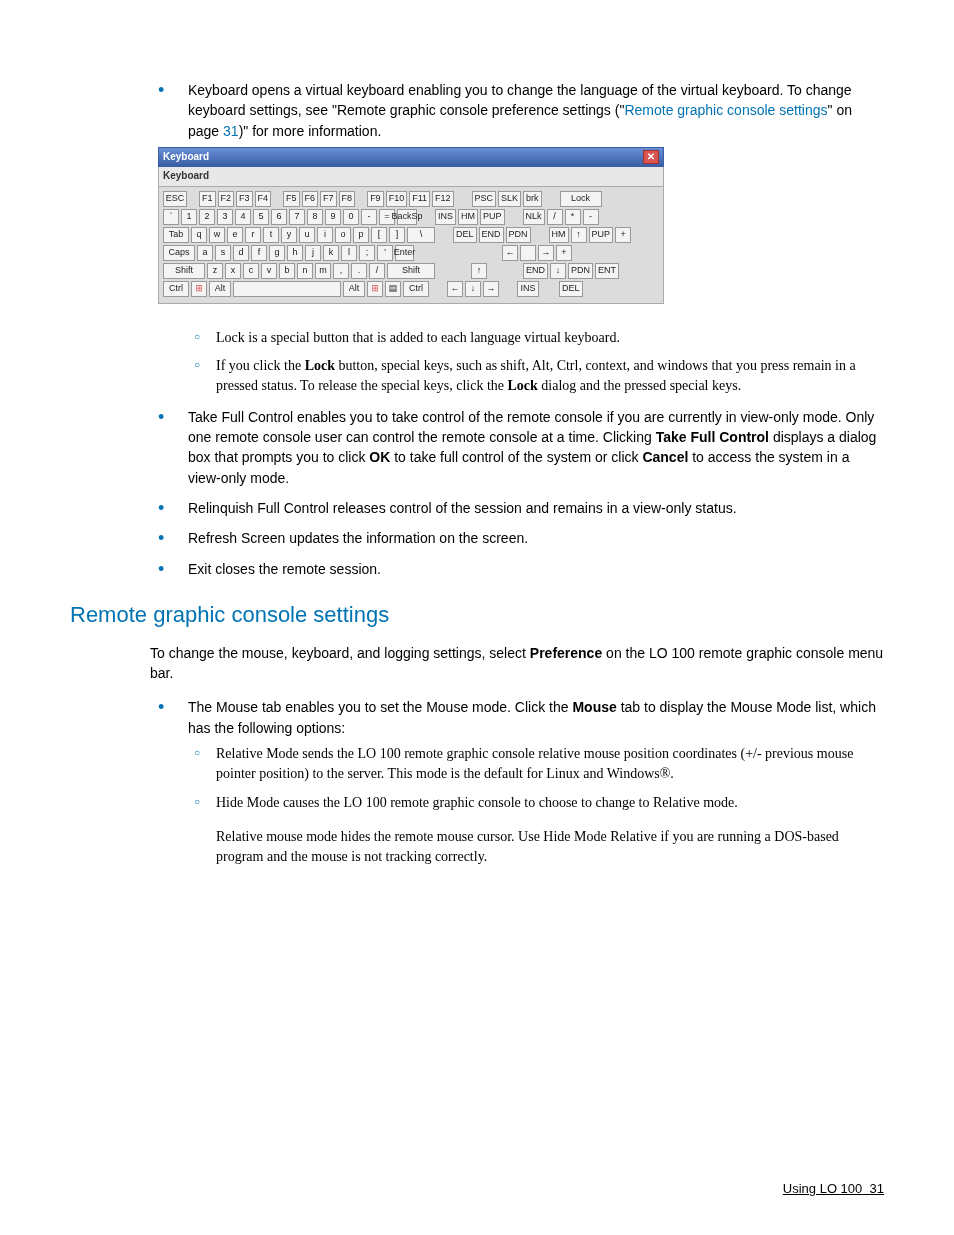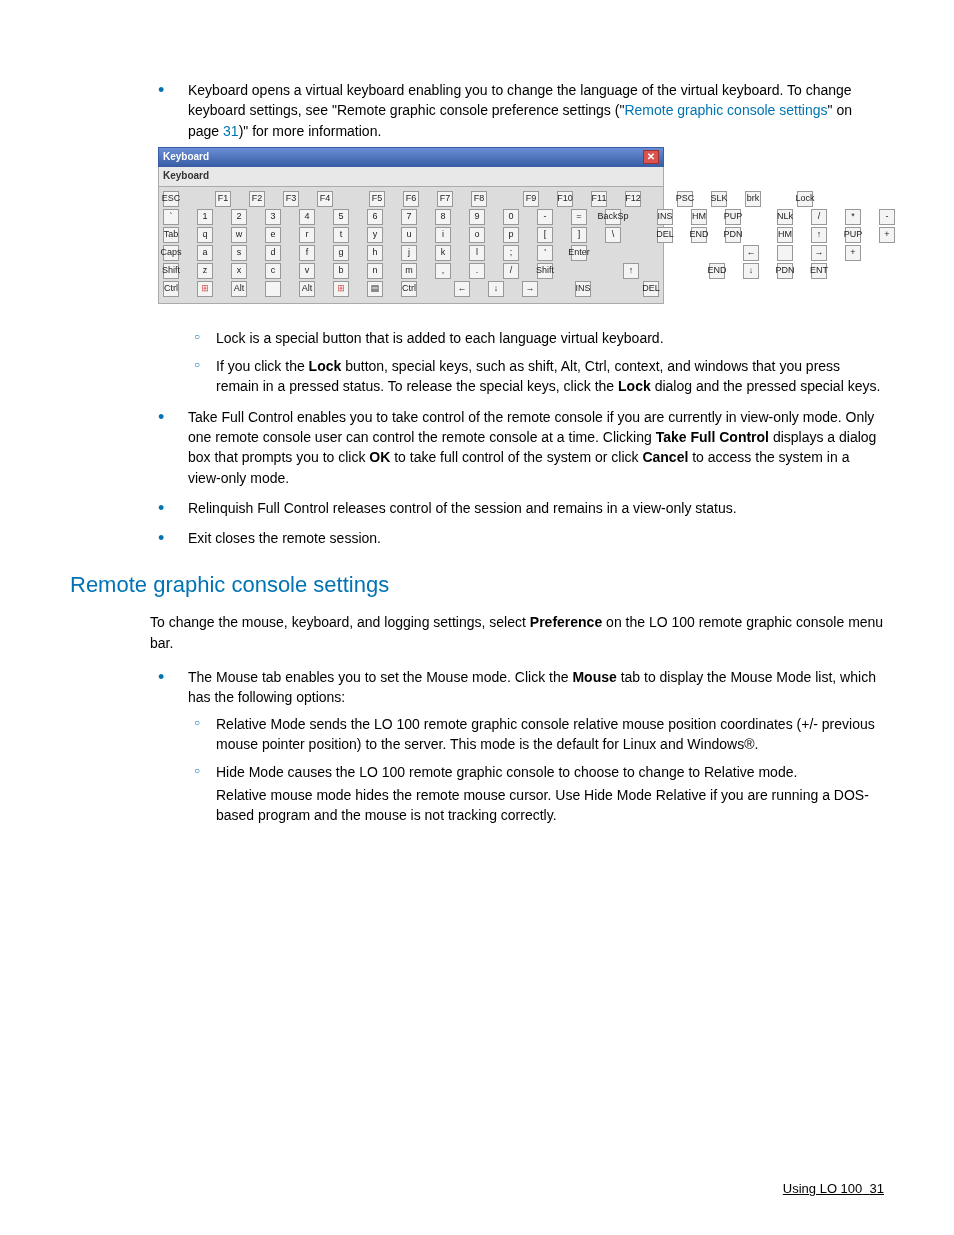--- a/index.html
+++ b/index.html
@@ -19,21 +19,21 @@
   ul.bullets > li { position: relative; padding-left: 38px; margin-bottom: 10px; }
   ul.bullets > li::before {
     content: "•";
     position: absolute;
     left: 8px;
     top: 0;
     color: #0073b3;
     font-size: 18px;
     line-height: 1.2;
   }
-  ul.sub { list-style: none; padding: 0; margin: 6px 0 0 0; }
+  ul.sub { list-style: none; padding: 0; margin: 6px 0 0 0; font-family: Liberation Serif, serif; }
   ul.sub > li { position: relative; padding-left: 28px; margin-bottom: 8px; }
   ul.sub > li::before {
     content: "○";
     position: absolute;
     left: 6px;
     top: 2px;
     color: #0073b3;
     font-size: 10px;
   }
   a.link { color: #0073b3; text-decoration: none; }
@@ -77,21 +77,21 @@
     padding: 2px 4px;
     font-weight: bold;
     color: #333;
   }
   .kb-body {
     background: #dcdcdc;
     border: 1px solid #aaa;
     border-top: none;
     padding: 4px;
   }
-  .kb-row { display: flex; gap: 18px; margin-bottom: 2px; }
+  .kb-row { display: flex; gap: 2px; margin-bottom: 2px; }
   .key {
     background: #f4f4f4;
     border: 1px solid #999;
     height: 16px;
     min-width: 16px;
     padding: 0 2px;
     display: inline-flex;
     align-items: center;
     justify-content: center;
     font-size: 9px;
@@ -199,33 +199,33 @@
             <span class="key">END</span>
             <span class="key">PDN</span>
             <span class="gap2"></span>
             <span class="key">HM</span>
             <span class="key">↑</span>
             <span class="key">PUP</span>
             <span class="key">+</span>
           </div>
 
           <div class="kb-row">
-            <span class="key" style="width:23px">Caps</span>
+            <span class="key" style="width:32px">Caps</span>
             <span class="key">a</span>
             <span class="key">s</span>
             <span class="key">d</span>
             <span class="key">f</span>
             <span class="key">g</span>
             <span class="key">h</span>
             <span class="key">j</span>
             <span class="key">k</span>
             <span class="key">l</span>
             <span class="key">;</span>
             <span class="key">'</span>
-            <span class="key" style="width:40px">Enter</span>
+            <span class="key" style="width:19px">Enter</span>
             <span class="gap2"></span>
             <span class="key empty"></span>
               <span class="key empty"></span>
               <span class="key empty"></span>
             <span class="gap2"></span>
             <span class="key">←</span>
             <span class="key"></span>
             <span class="key">→</span>
             <span class="key">+</span>
           </div>
@@ -281,37 +281,38 @@
         <li>
           <span>If you click the </span><span class="bold">Lock</span><span> button, special keys, such as shift, Alt, Ctrl, context, and windows that you press remain in a pressed status. To release the special keys, click the </span><span class="bold">Lock</span><span> dialog and the pressed special keys.</span>
         </li>
       </ul>
     </li>
 
     <li>
       <span>Take Full Control enables you to take control of the remote console if you are currently in view-only mode. Only one remote console user can control the remote console at a time. Clicking </span><span class="bold">Take Full Control</span><span> displays a dialog box that prompts you to click </span><span class="bold">OK</span><span> to take full control of the system or click </span><span class="bold">Cancel</span><span> to access the system in a view-only mode.</span>
     </li>
     <li>Relinquish Full Control releases control of the session and remains in a view-only status.</li>
+    <li>Refresh Screen updates the information on the screen.</li>
     <li>Exit closes the remote session.</li>
   </ul>
 
   <h2 class="section">Remote graphic console settings</h2>
 
   <p class="para-block">
     <span>To change the mouse, keyboard, and logging settings, select </span><span class="bold">Preference</span><span> on the LO 100 remote graphic console menu bar.</span>
   </p>
 
   <ul class="bullets">
     <li>
       <span>The Mouse tab enables you to set the Mouse mode. Click the </span><span class="bold">Mouse</span><span> tab to display the Mouse Mode list, which has the following options:</span>
       <ul class="sub">
         <li>Relative Mode sends the LO 100 remote graphic console relative mouse position coordinates (+/- previous mouse pointer position) to the server. This mode is the default for Linux and Windows®.</li>
         <li>
           <div>Hide Mode causes the LO 100 remote graphic console to choose to change to Relative mode.</div>
-          <div style="margin-top:2px">Relative mouse mode hides the remote mouse cursor. Use Hide Mode Relative if you are running a DOS-based program and the mouse is not tracking correctly.</div>
+          <div style="margin-top:14px">Relative mouse mode hides the remote mouse cursor. Use Hide Mode Relative if you are running a DOS-based program and the mouse is not tracking correctly.</div>
         </li>
       </ul>
     </li>
   </ul>
 </div>
 
 <div class="footer">
   <span>Using LO 100</span>&nbsp;&nbsp;<span>31</span>
 </div>
 

